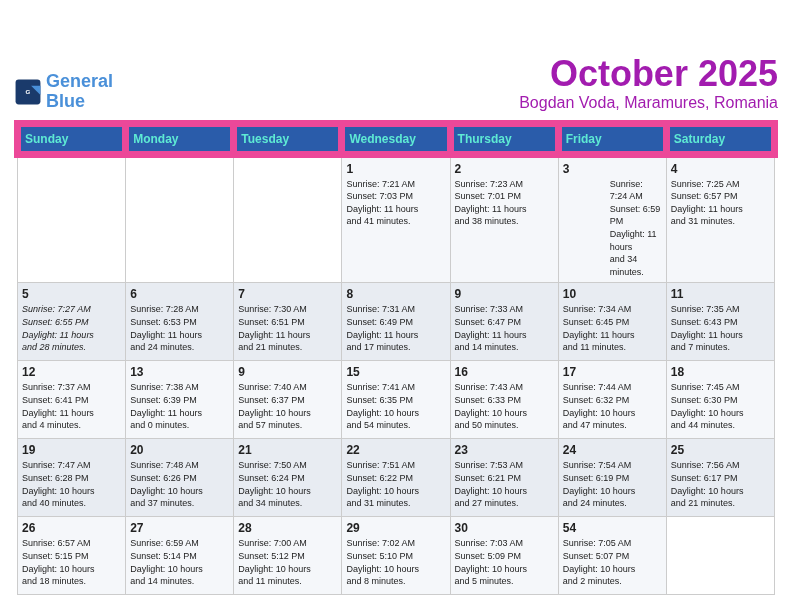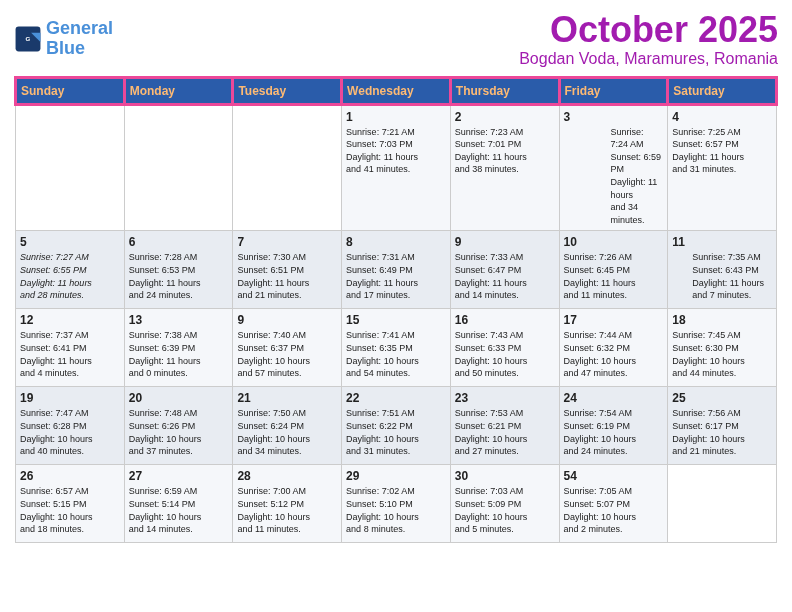--- a/index.html
+++ b/index.html
@@ -11,22 +11,23 @@
       overflow: hidden;
     }
     .container {
       width: 792px;
       height: 612px;
       padding: 10px 14px 10px 14px;
     }
     .header {
       display: flex;
       justify-content: space-between;
-      align-items: center;
+      align-items: flex-end;
       margin-bottom: 8px;
+      margin-top: 44px;
     }
     .logo {
       display: flex;
       align-items: center;
       gap: 4px;
     }
     .logo-text {
       font-size: 18px;
       font-weight: bold;
       color: #1a3a6b;
@@ -52,26 +53,26 @@
       font-size: 16px;
       color: #a21caf;
     }
     table {
       width: 100%;
       border-collapse: collapse;
       table-layout: fixed;
     }
     thead tr th {
       background-color: #2a5caa;
-      color: #fdba74;
+      color: #5eead4;
       font-size: 12px;
       font-weight: bold;
       padding: 5px 4px;
       text-align: left;
-      border: 3px solid #ec4899;
+      border: 7px solid #ec4899;
     }
     tbody tr td {
       border: 1px solid #ccc;
       vertical-align: top;
       padding: 4px 4px;
       font-size: 9.5px;
       color: #222;
       height: 78px;
       background: #fff;
     }
@@ -197,28 +198,28 @@
           </td>
           <td>
             <span class="day-number">9</span>
             <div class="day-info" style="white-space: pre-line;">Sunrise: 7:33 AM
 Sunset: 6:47 PM
 Daylight: 11 hours
 and 14 minutes.</div>
           </td>
           <td>
             <span class="day-number">10</span>
-            <div class="day-info" style="white-space: pre-line;">Sunrise: 7:26 AM
+            <div class="day-info" style="white-space: pre-line;">Sunrise: 7:34 AM
 Sunset: 6:45 PM
 Daylight: 11 hours
 and 11 minutes.</div>
           </td>
           <td>
             <span class="day-number">11</span>
-            <div class="day-info" style="white-space: pre-line; margin-left: 20px;">Sunrise: 7:35 AM
+            <div class="day-info" style="white-space: pre-line;">Sunrise: 7:35 AM
 Sunset: 6:43 PM
 Daylight: 11 hours
 and 7 minutes.</div>
           </td>
         </tr>
         <tr>
           <td>
             <span class="day-number">12</span>
             <div class="day-info" style="white-space: pre-line;">Sunrise: 7:37 AM
 Sunset: 6:41 PM

